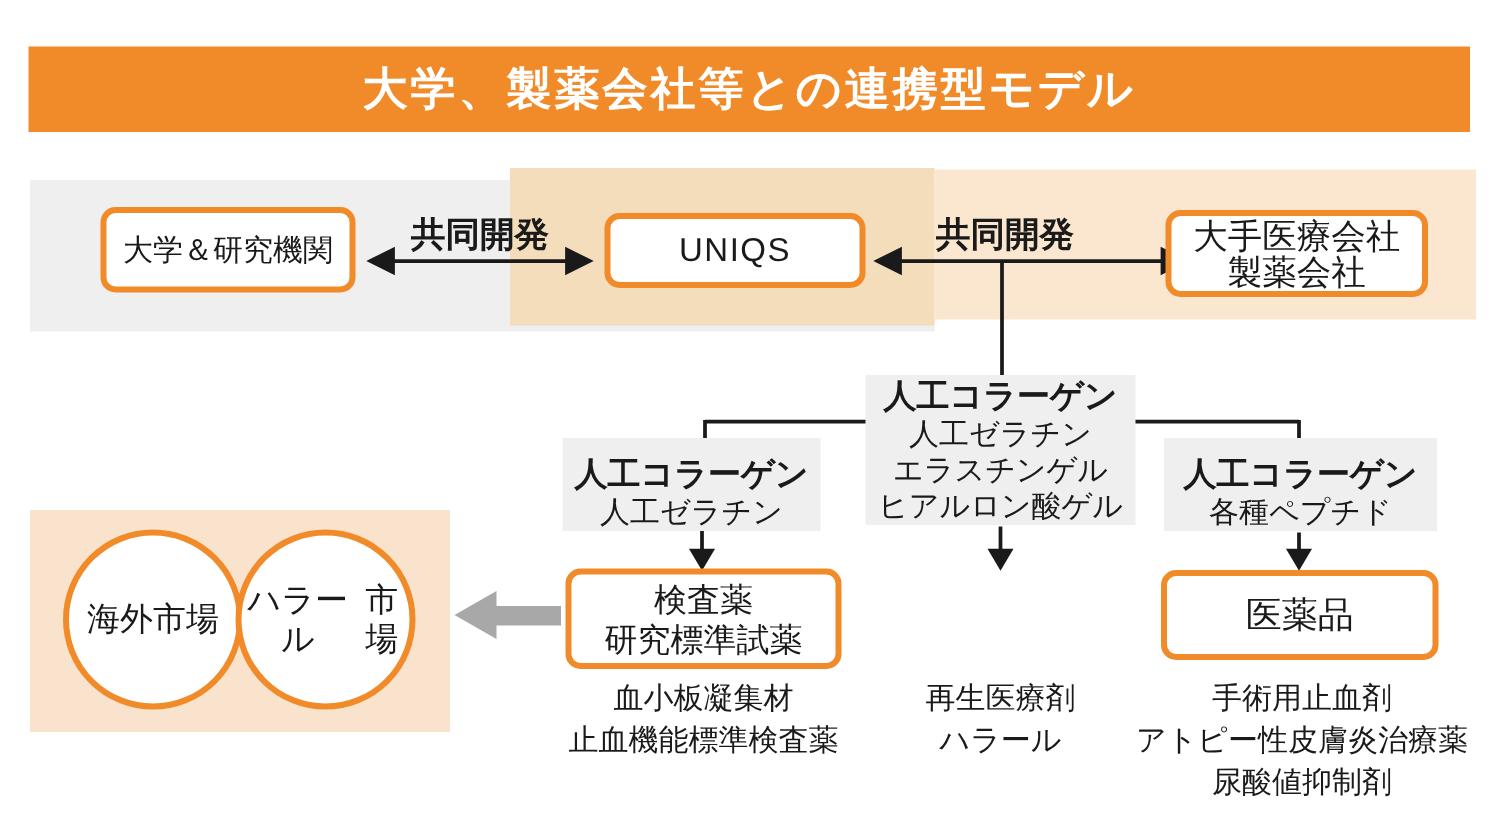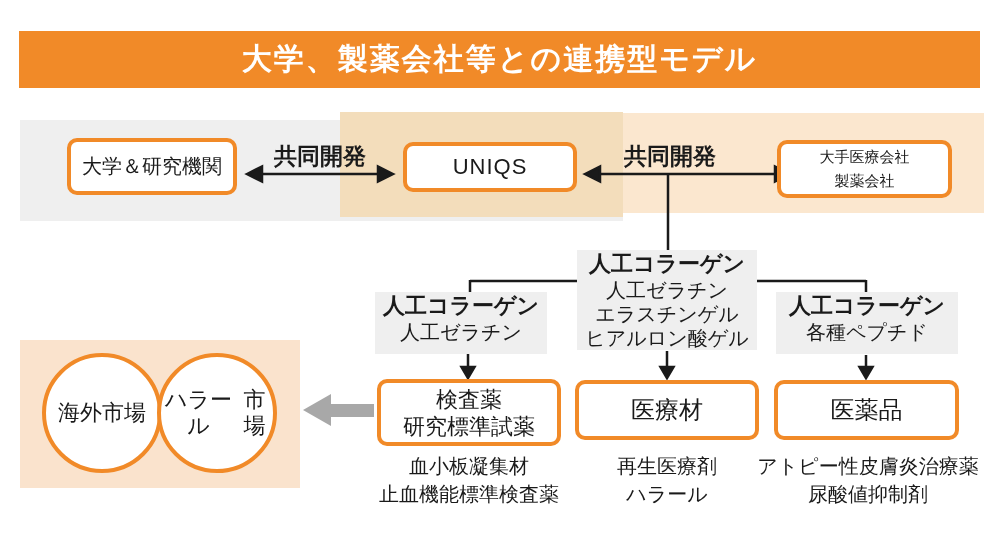--- a/index.html
+++ b/index.html
@@ -20,32 +20,32 @@
   .band-beige{left:340px;top:112px;width:283px;height:105px;background:var(--band-beige);}
   .band-peach{left:623px;top:113px;width:361px;height:100px;background:var(--band-peach);}
   .market-panel{left:20px;top:340px;width:280px;height:148px;background:var(--panel-peach);}
 
   svg.connectors{position:absolute;left:0;top:0;width:1000px;height:550px;}
 
   .entity-box{position:absolute;background:#fff;border:4px solid var(--accent);border-radius:10px;
     display:flex;flex-direction:column;align-items:center;justify-content:center;text-align:center;}
   .box-university{left:67px;top:138px;width:170px;height:57px;font-size:20px;}
   .box-uniqs{left:403px;top:142px;width:174px;height:50px;font-size:22px;letter-spacing:1px;}
-  .box-pharma{left:777px;top:140px;width:175px;height:58px;font-size:15px;line-height:24px;}
+  .box-pharma{left:777px;top:140px;width:175px;height:58px;font-size:23px;line-height:24px;}
   .box-testing{left:377px;top:379px;width:184px;height:67px;font-size:22px;line-height:27px;font-weight:500;}
   .box-medical{left:575px;top:380px;width:184px;height:60px;font-size:24px;font-weight:500;}
   .box-drug{left:774px;top:380px;width:185px;height:60px;font-size:24px;font-weight:500;}
 
   .link-label{position:absolute;top:141px;transform:translateX(-50%);
     font-weight:bold;font-size:23px;white-space:nowrap;}
   .link-label.left{left:320px;}
   .link-label.right{left:670px;}
 
   .branch-block{position:absolute;background:var(--block-gray);display:flex;flex-direction:column;
-    align-items:center;justify-content:flex-start;text-align:center;white-space:nowrap;}
+    align-items:center;justify-content:flex-end;text-align:center;white-space:nowrap;}
   .branch-block .bt{font-weight:bold;font-size:22px;line-height:28px;}
   .branch-block .bi{font-size:20px;line-height:24px;}
   .branch-left{left:375px;top:292px;width:172px;height:62px;}
   .branch-center{left:577px;top:250px;width:180px;height:100px;}
   .branch-right{left:776px;top:292px;width:182px;height:62px;}
 
   .examples{position:absolute;transform:translateX(-50%);text-align:center;
     font-size:20px;line-height:28px;white-space:nowrap;}
   .ex-testing{left:469px;top:452px;}
   .ex-medical{left:667px;top:452px;}
@@ -125,36 +125,34 @@
   </div>
   <div class="branch-block branch-right">
     <span class="bt">人工コラーゲン</span>
     <span class="bi">各種ペプチド</span>
   </div>
 
   <div class="entity-box box-testing">
     <span>検査薬</span>
     <span>研究標準試薬</span>
   </div>
-  <div class="entity-box box-medical">
-    <span>医療材</span>
-  </div>
   <div class="entity-box box-drug">
     <span>医薬品</span>
   </div>
 
   <div class="examples ex-testing">
     <div>血小板凝集材</div>
     <div>止血機能標準検査薬</div>
   </div>
   <div class="examples ex-medical">
     <div>再生医療剤</div>
     <div>ハラール</div>
   </div>
   <div class="examples ex-drug">
+    <div>手術用止血剤</div>
     <div>アトピー性皮膚炎治療薬</div>
     <div>尿酸値抑制剤</div>
   </div>
 
   <div class="market-circle circle-overseas">
     <span>海外</span>
     <span>市場</span>
   </div>
   <div class="market-circle circle-halal">
     <span>ハラール</span>

